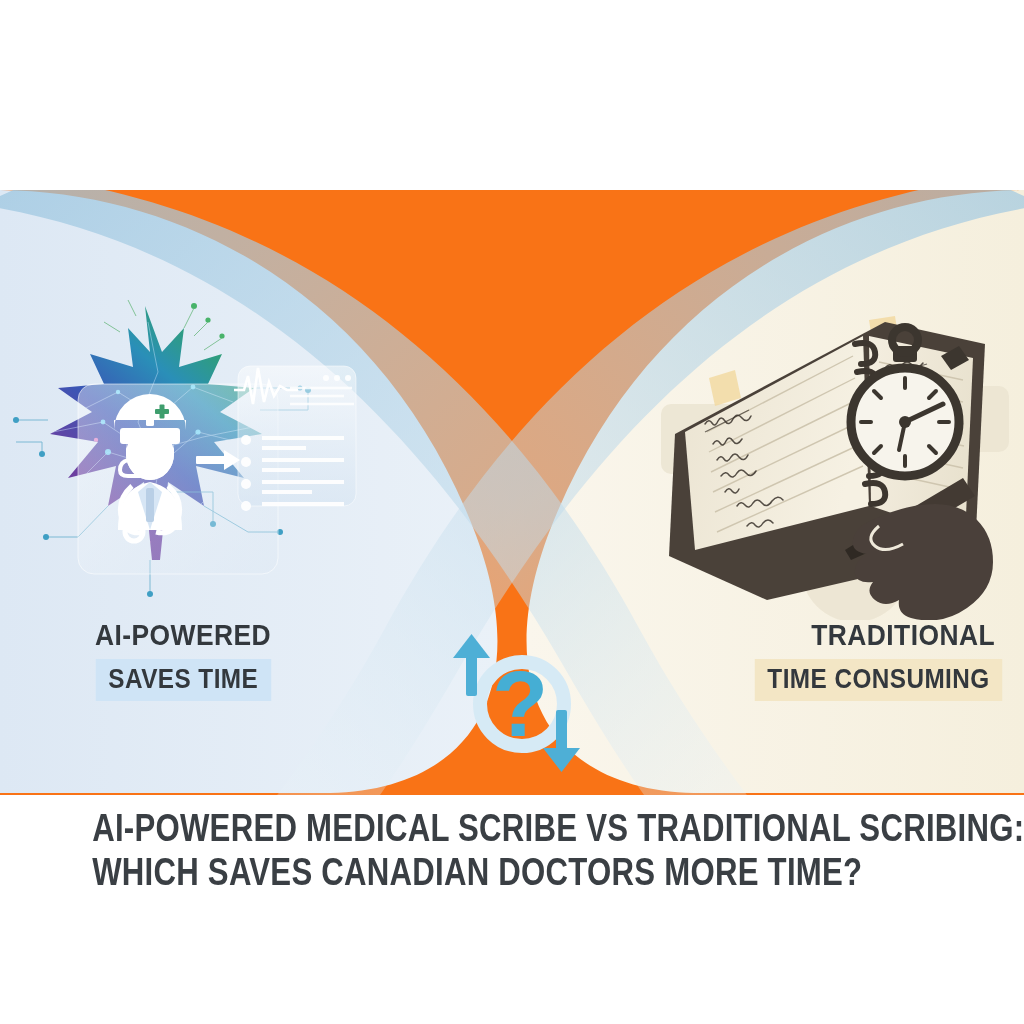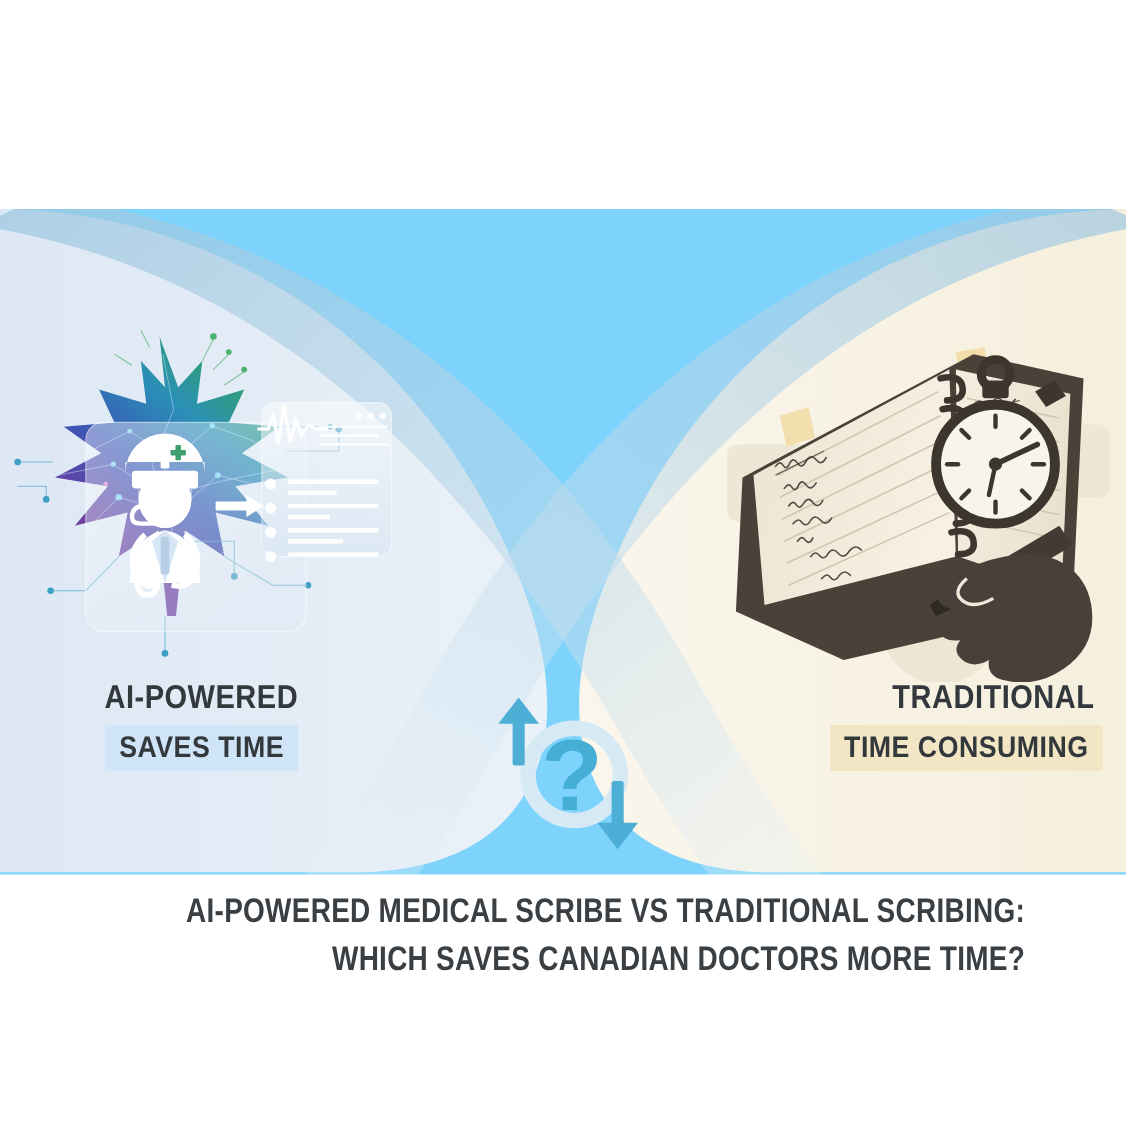--- a/index.html
+++ b/index.html
@@ -1,20 +1,20 @@
 <!DOCTYPE html>
 <html><head>
 <meta charset="utf-8">
 <style>
   html,body{margin:0;padding:0;}
   body{
     width:1024px;height:1024px;overflow:hidden;background:#ffffff;
     font-family:"Liberation Sans", sans-serif;
   }
-  #stage{position:relative;width:1024px;height:1024px;background:#7dd3fc;overflow:hidden;}
+  #stage{position:relative;width:1024px;height:1024px;background:#f97316;overflow:hidden;}
 
   
   .panel{position:absolute;top:0;left:0;width:1024px;height:1024px;}
   .panel svg{display:block;width:1024px;height:1024px;}
 
   
   .illus{position:absolute;}
 
   
   .label-block{position:absolute;text-align:center;}
@@ -34,24 +34,24 @@
     padding:7px 14px 8px 14px;
     white-space:nowrap;
     transform:scaleX(.9);transform-origin:center;
   }
 
   
   #center-cluster{position:absolute;left:448px;top:628px;width:140px;height:150px;}
 
   
   #title{
-    position:absolute;left:0;right:0;top:806px;text-align:right;
+    position:absolute;left:0;right:0;top:806px;text-align:left;
     font-family:"Liberation Sans Narrow","Liberation Sans",sans-serif;
     font-weight:bold;color:#3a3f44;
-    font-size:31px;line-height:44px;letter-spacing:0.3px;
+    font-size:38px;line-height:44px;letter-spacing:0.3px;
   }
   #title .tline{display:block;transform:scaleX(.82);transform-origin:center;white-space:nowrap;}
 </style>
 </head>
 <body>
 
 <div id="stage">
 
   <div class="panel">
     <svg viewBox="0 0 1024 1024" xmlns="http://www.w3.org/2000/svg">

